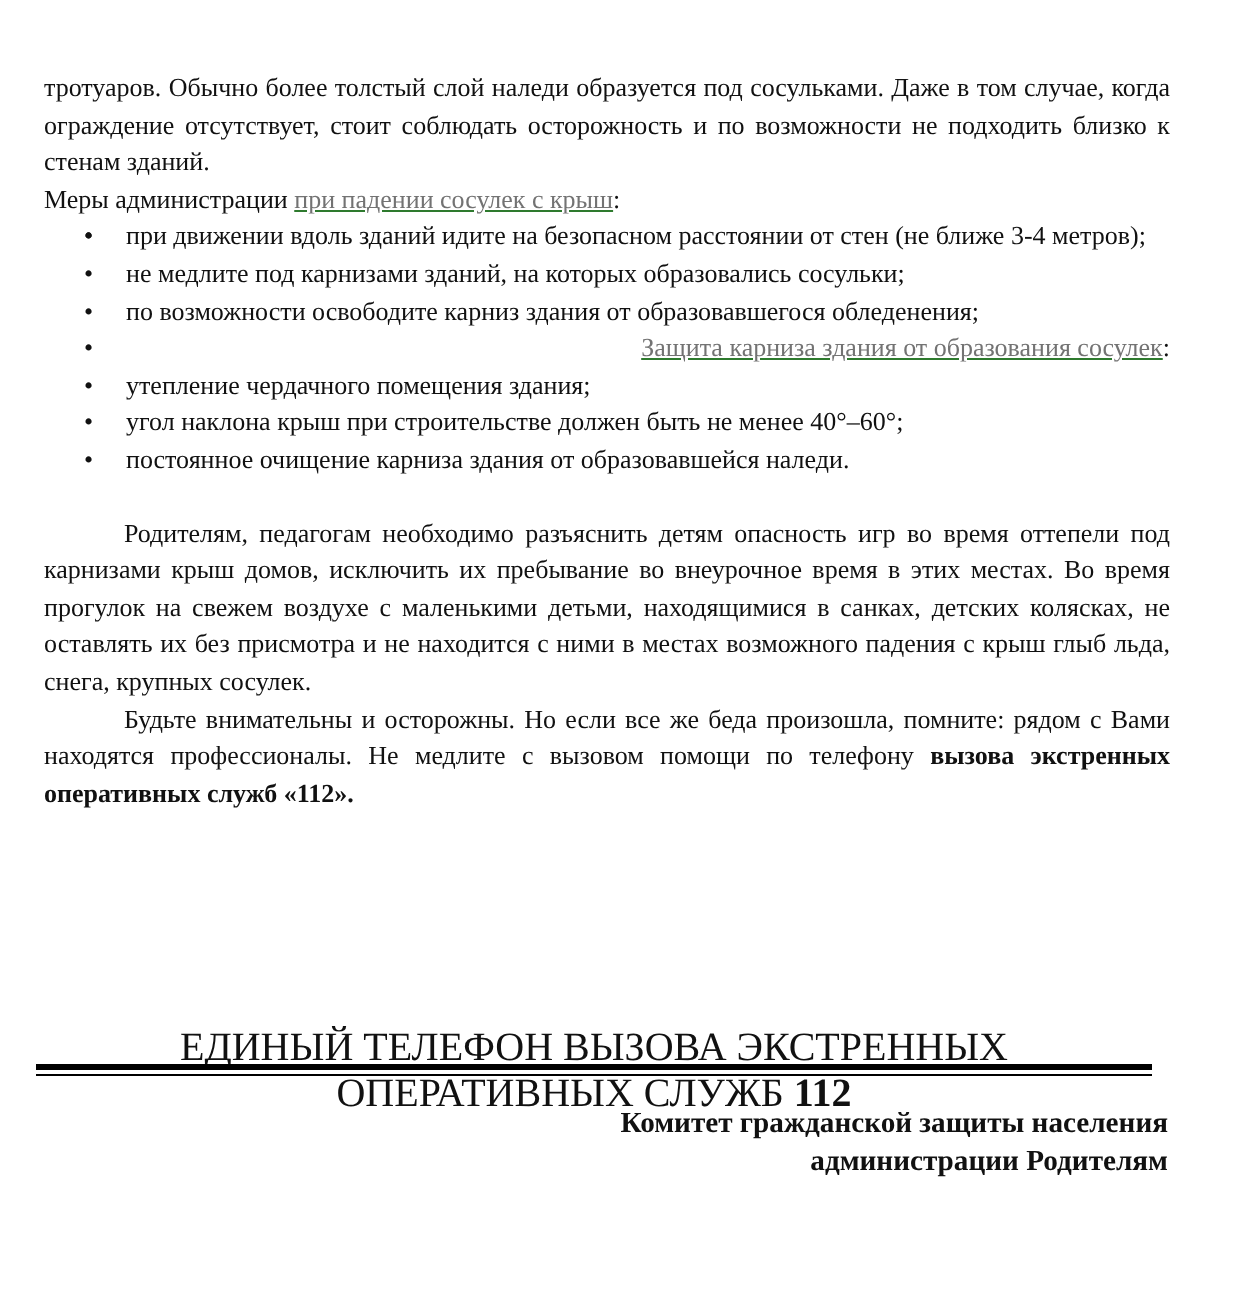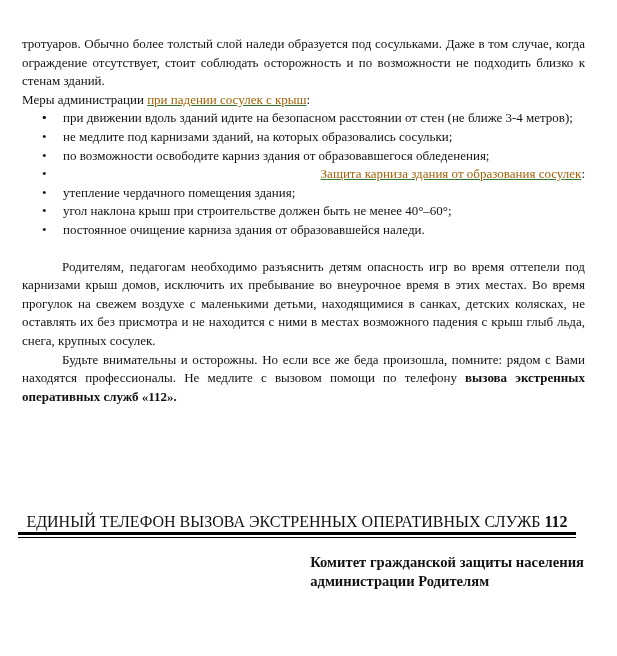--- a/index.html
+++ b/index.html
@@ -2,36 +2,36 @@
 <html><head>
 <meta charset="utf-8">
 <style>
   html, body { margin: 0; padding: 0; background: #ffffff; }
   body {
     width: 617px; height: 656px; overflow: hidden; position: relative;
     font-family: "Liberation Serif", serif; color: #111;
   }
   .page { position: absolute; left: 22px; top: 35px; width: 563px; font-size: 13px; line-height: 18.6px; }
   p { margin: 0; text-align: justify; }
-  .link { color: #a16207; text-decoration: underline; text-decoration-color: #2e7a2e; }
+  .link { color: #737373; text-decoration: underline; text-decoration-color: #2e7a2e; }
   ul { list-style: none; margin: 0; padding: 0; }
   ul li { position: relative; padding-left: 41px; text-align: justify; }
   ul li .bullet { position: absolute; left: 20px; top: 0; }
   .indent { text-indent: 40px; }
   .gap { height: 18px; }
   .bold { font-weight: bold; }
   .hotline {
     position: absolute; left: 18px; top: 513px; width: 558px;
-    text-align: center; font-size: 16px; text-transform: none;
+    text-align: center; font-size: 20px; text-transform: none;
   }
   .hotline .num { font-weight: bold; }
   .rule-thick { position: absolute; left: 18px; top: 532px; width: 558px; height: 3px; background: #000; }
   .rule-thin { position: absolute; left: 18px; top: 537px; width: 558px; height: 1px; background: #000; }
   .sign {
-    position: absolute; right: 33px; top: 553px; text-align: left;
+    position: absolute; right: 33px; top: 553px; text-align: right;
     font-weight: bold; font-size: 14.6px; line-height: 18.6px;
   }
 </style>
 </head>
 <body>
 
 <div class="page">
   <p>тротуаров. Обычно более толстый слой наледи образуется под сосульками. Даже в том случае, когда ограждение отсутствует, стоит соблюдать осторожность и по возможности не подходить близко к стенам зданий.</p>
 
   <p style="text-align:left">

